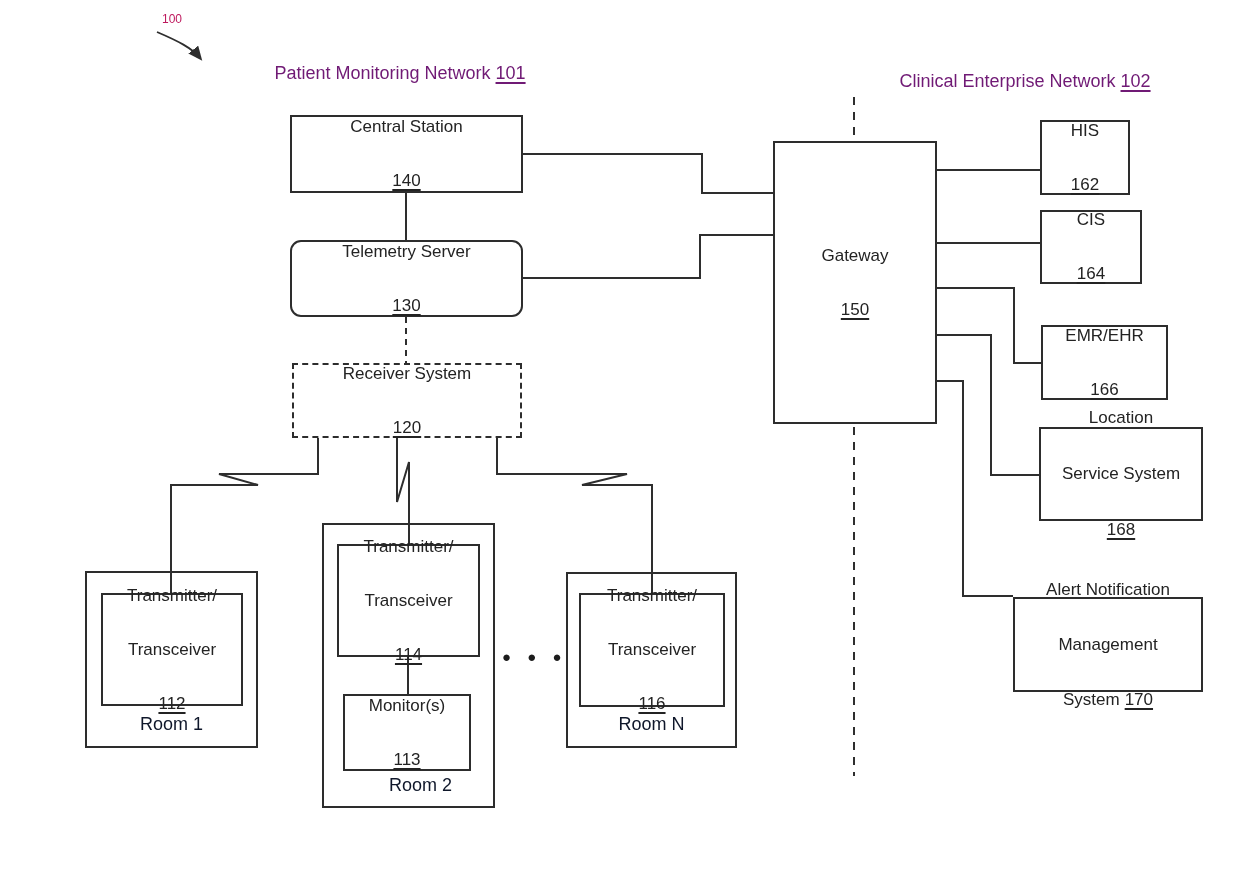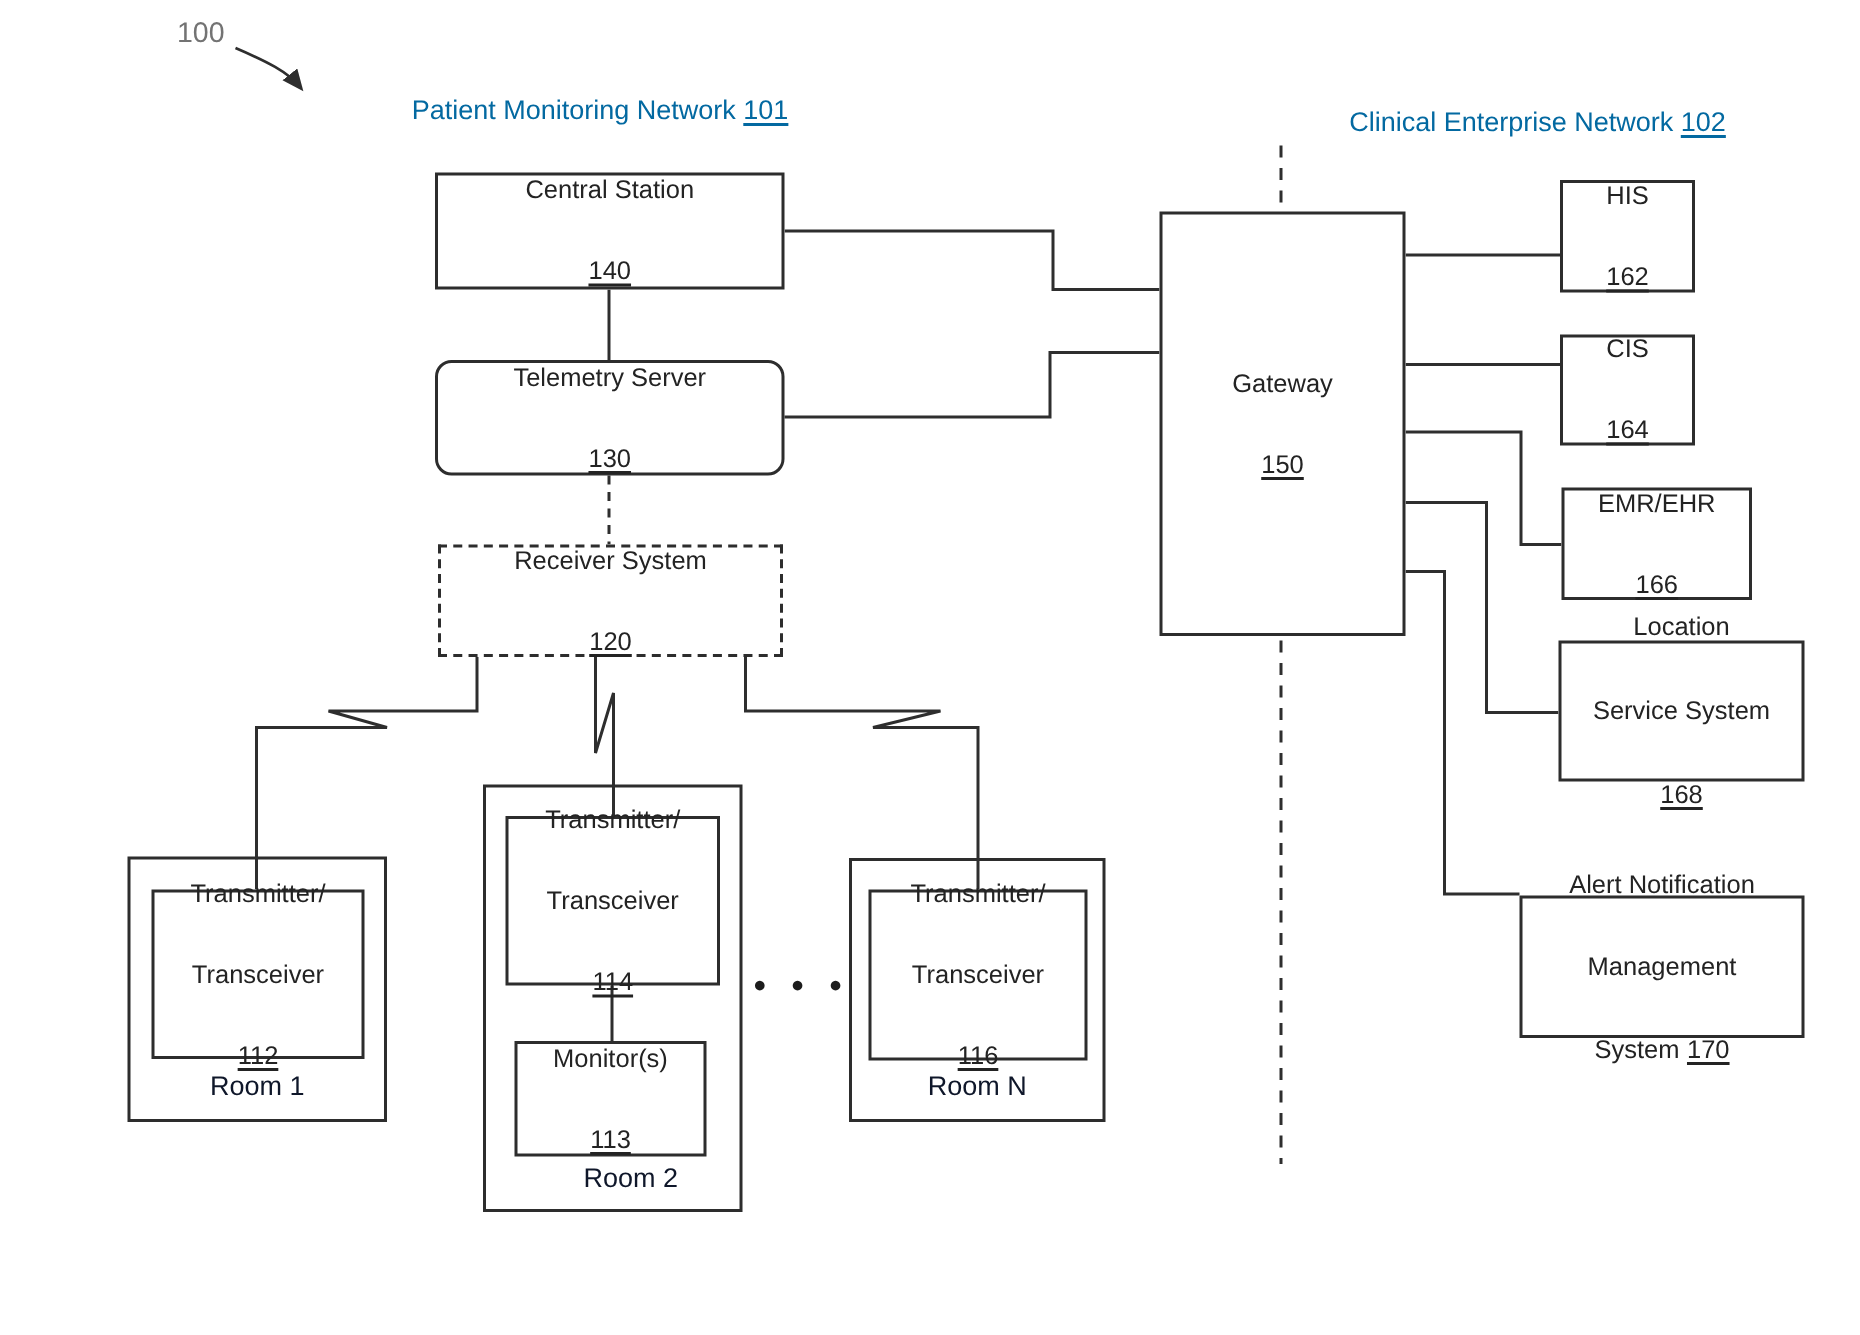--- a/index.html
+++ b/index.html
@@ -18,25 +18,25 @@
   }
   .node.dashed{border-style:dashed;}
   .outer{
     position:absolute;box-sizing:border-box;background:transparent;
     border:2px solid #2d2d2d;
   }
   .room-label{
     position:absolute;text-align:center;font-size:18px;line-height:24px;color:#0f172a;
   }
   .title{
-    position:absolute;text-align:center;font-size:18px;line-height:24px;color:#0369a1;white-space:nowrap;
+    position:absolute;text-align:center;font-size:18px;line-height:24px;color:#701a75;white-space:nowrap;
   }
   .title .ref{margin-left:5px;}
   .fig-label{
-    position:absolute;font-size:19px;color:#737373;
+    position:absolute;font-size:12px;color:#be185d;margin-left:44px;
   }
   .ref{
     text-decoration:underline;
     text-decoration-thickness:1.5px;
     text-underline-offset:3px;
   }
   .inline-ref-row .ref{margin-left:5px;}
   .ellipsis{
     position:absolute;font-size:15px;letter-spacing:6px;color:#1c1c1c;font-weight:bold;
     white-space:nowrap;
@@ -162,21 +162,21 @@
   <div class="node" style="left:773px;top:141px;width:164px;height:283px;">
     <span>Gateway</span>
     <span class="ref">150</span>
   </div>
 
   <div class="node" style="left:1040px;top:120px;width:90px;height:75px;">
     <span>HIS</span>
     <span class="ref">162</span>
   </div>
 
-  <div class="node" style="left:1040px;top:223px;width:90px;height:74px;">
+  <div class="node" style="left:1040px;top:210px;width:102px;height:74px;">
     <span>CIS</span>
     <span class="ref">164</span>
   </div>
 
   <div class="node" style="left:1041px;top:325px;width:127px;height:75px;">
     <span>EMR/EHR</span>
     <span class="ref">166</span>
   </div>
 
   <div class="node" style="left:1039px;top:427px;width:164px;height:94px;line-height:28px;">

